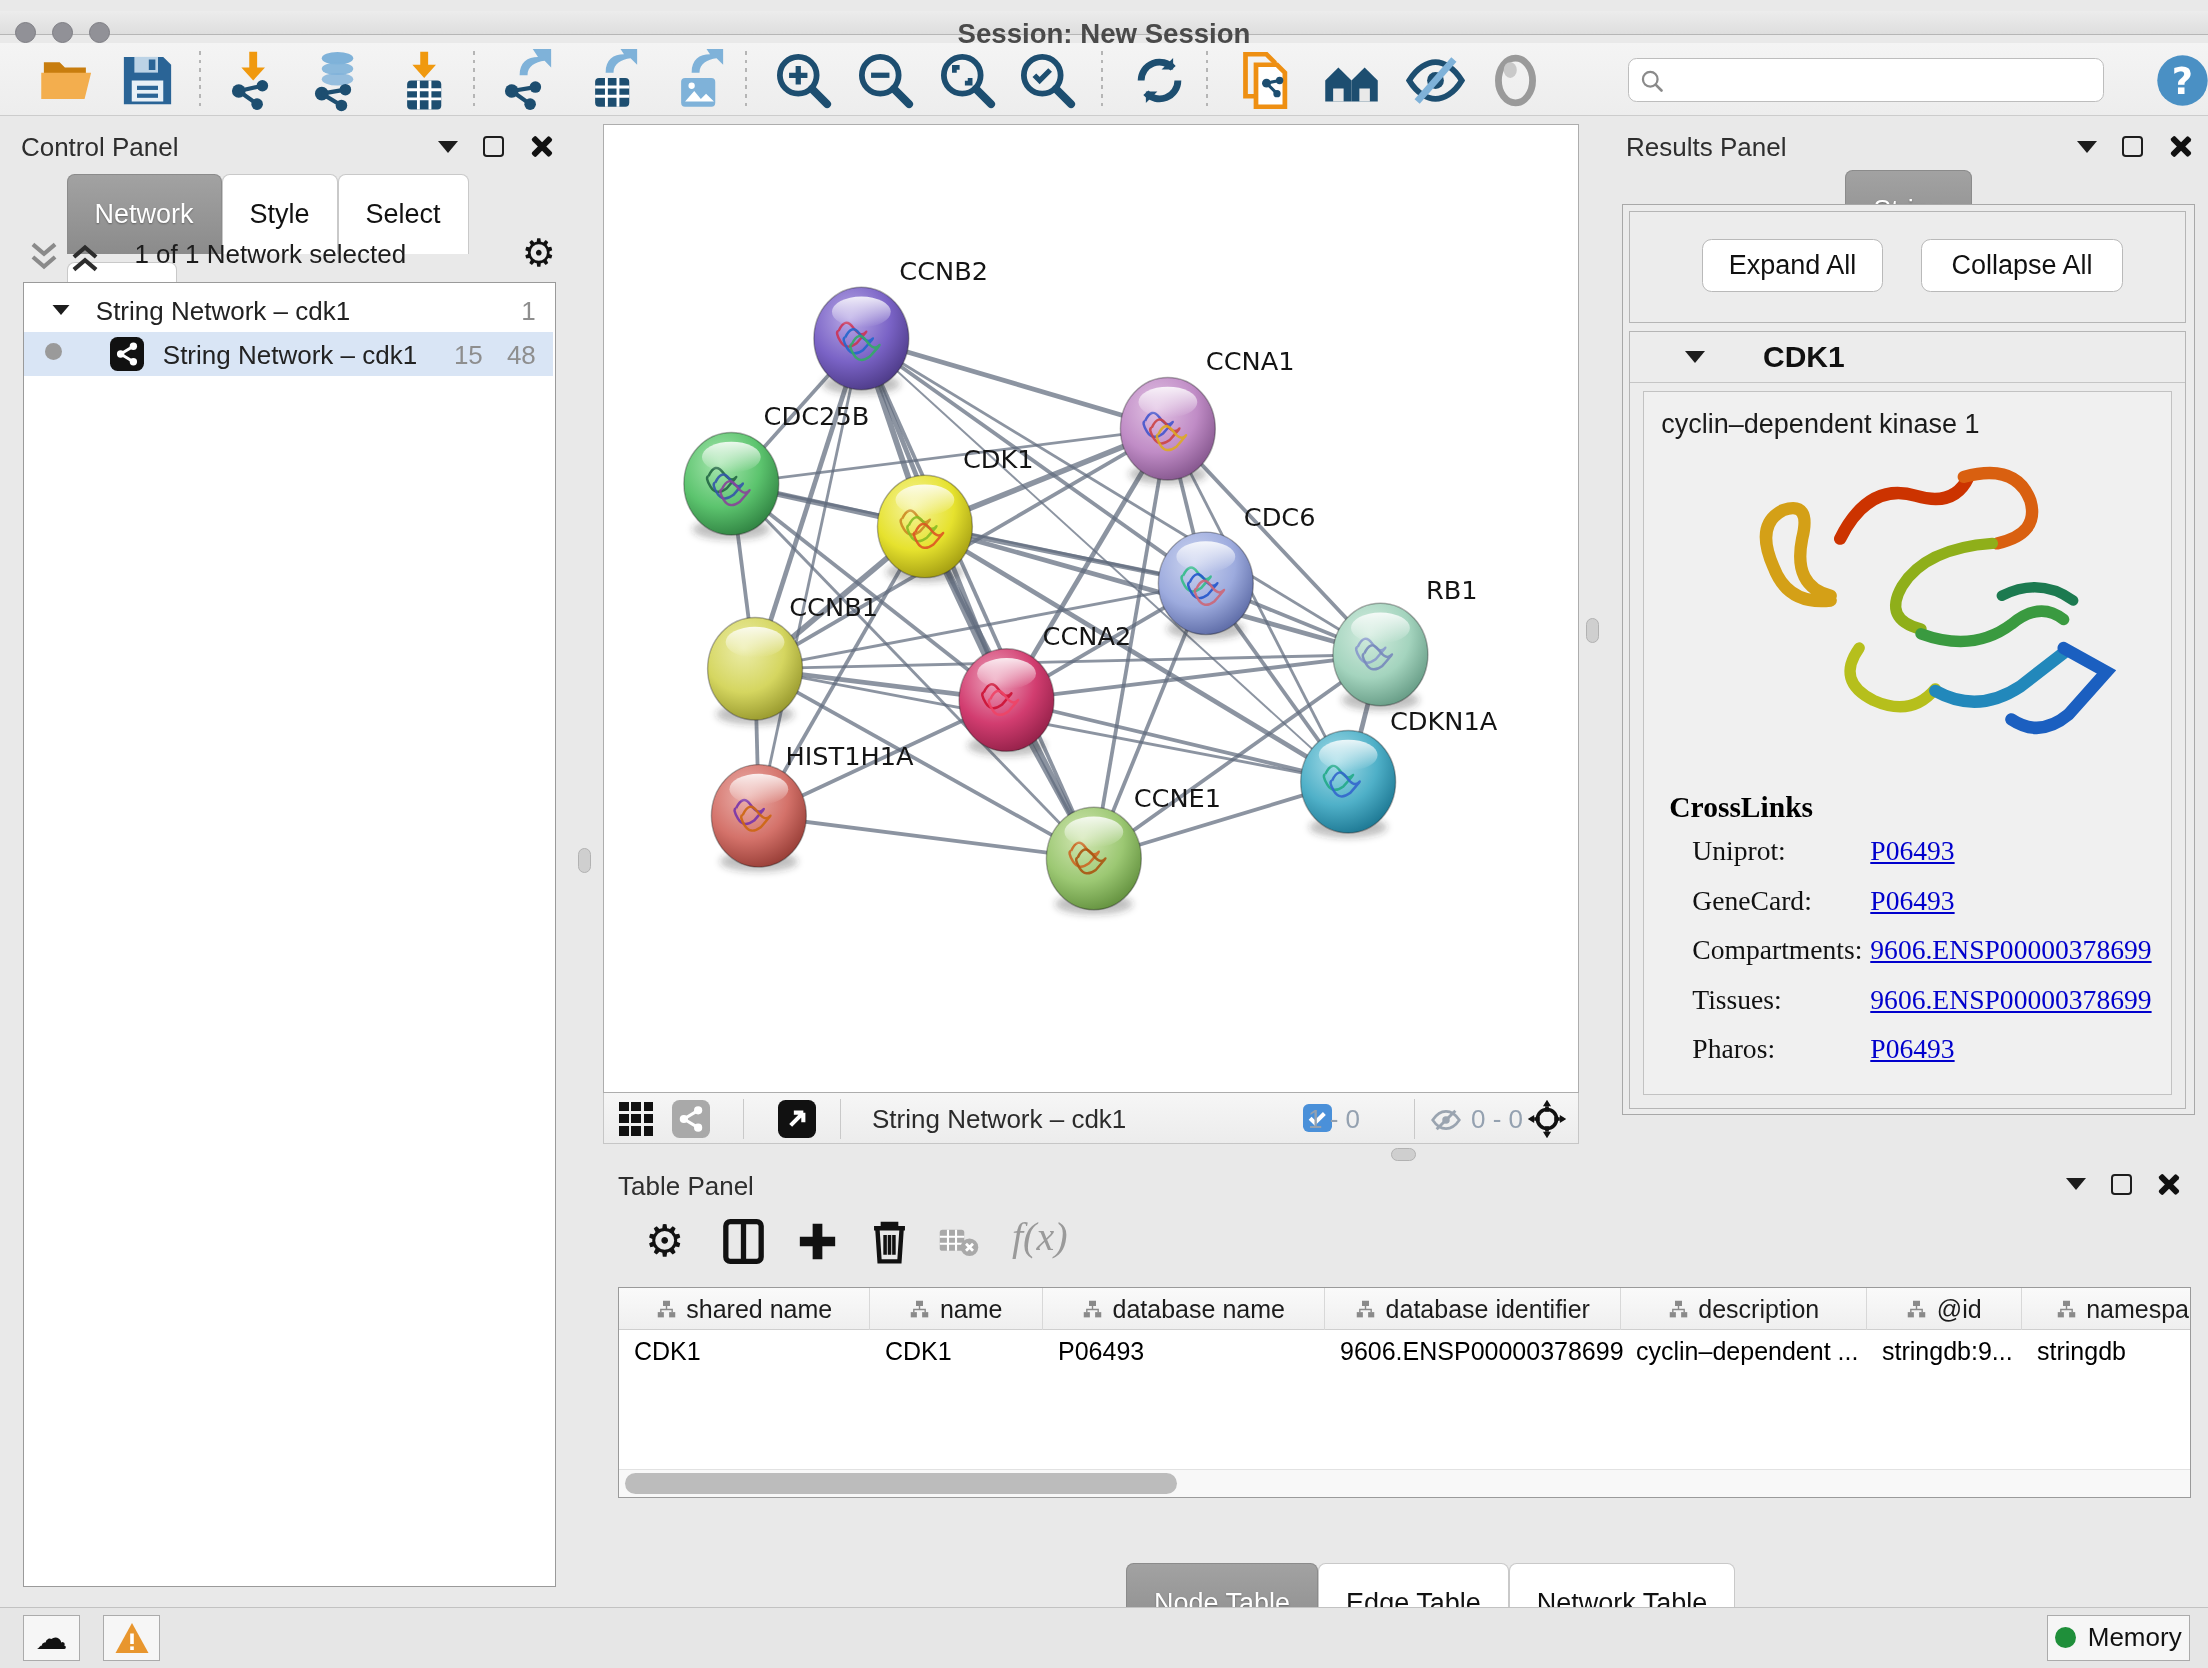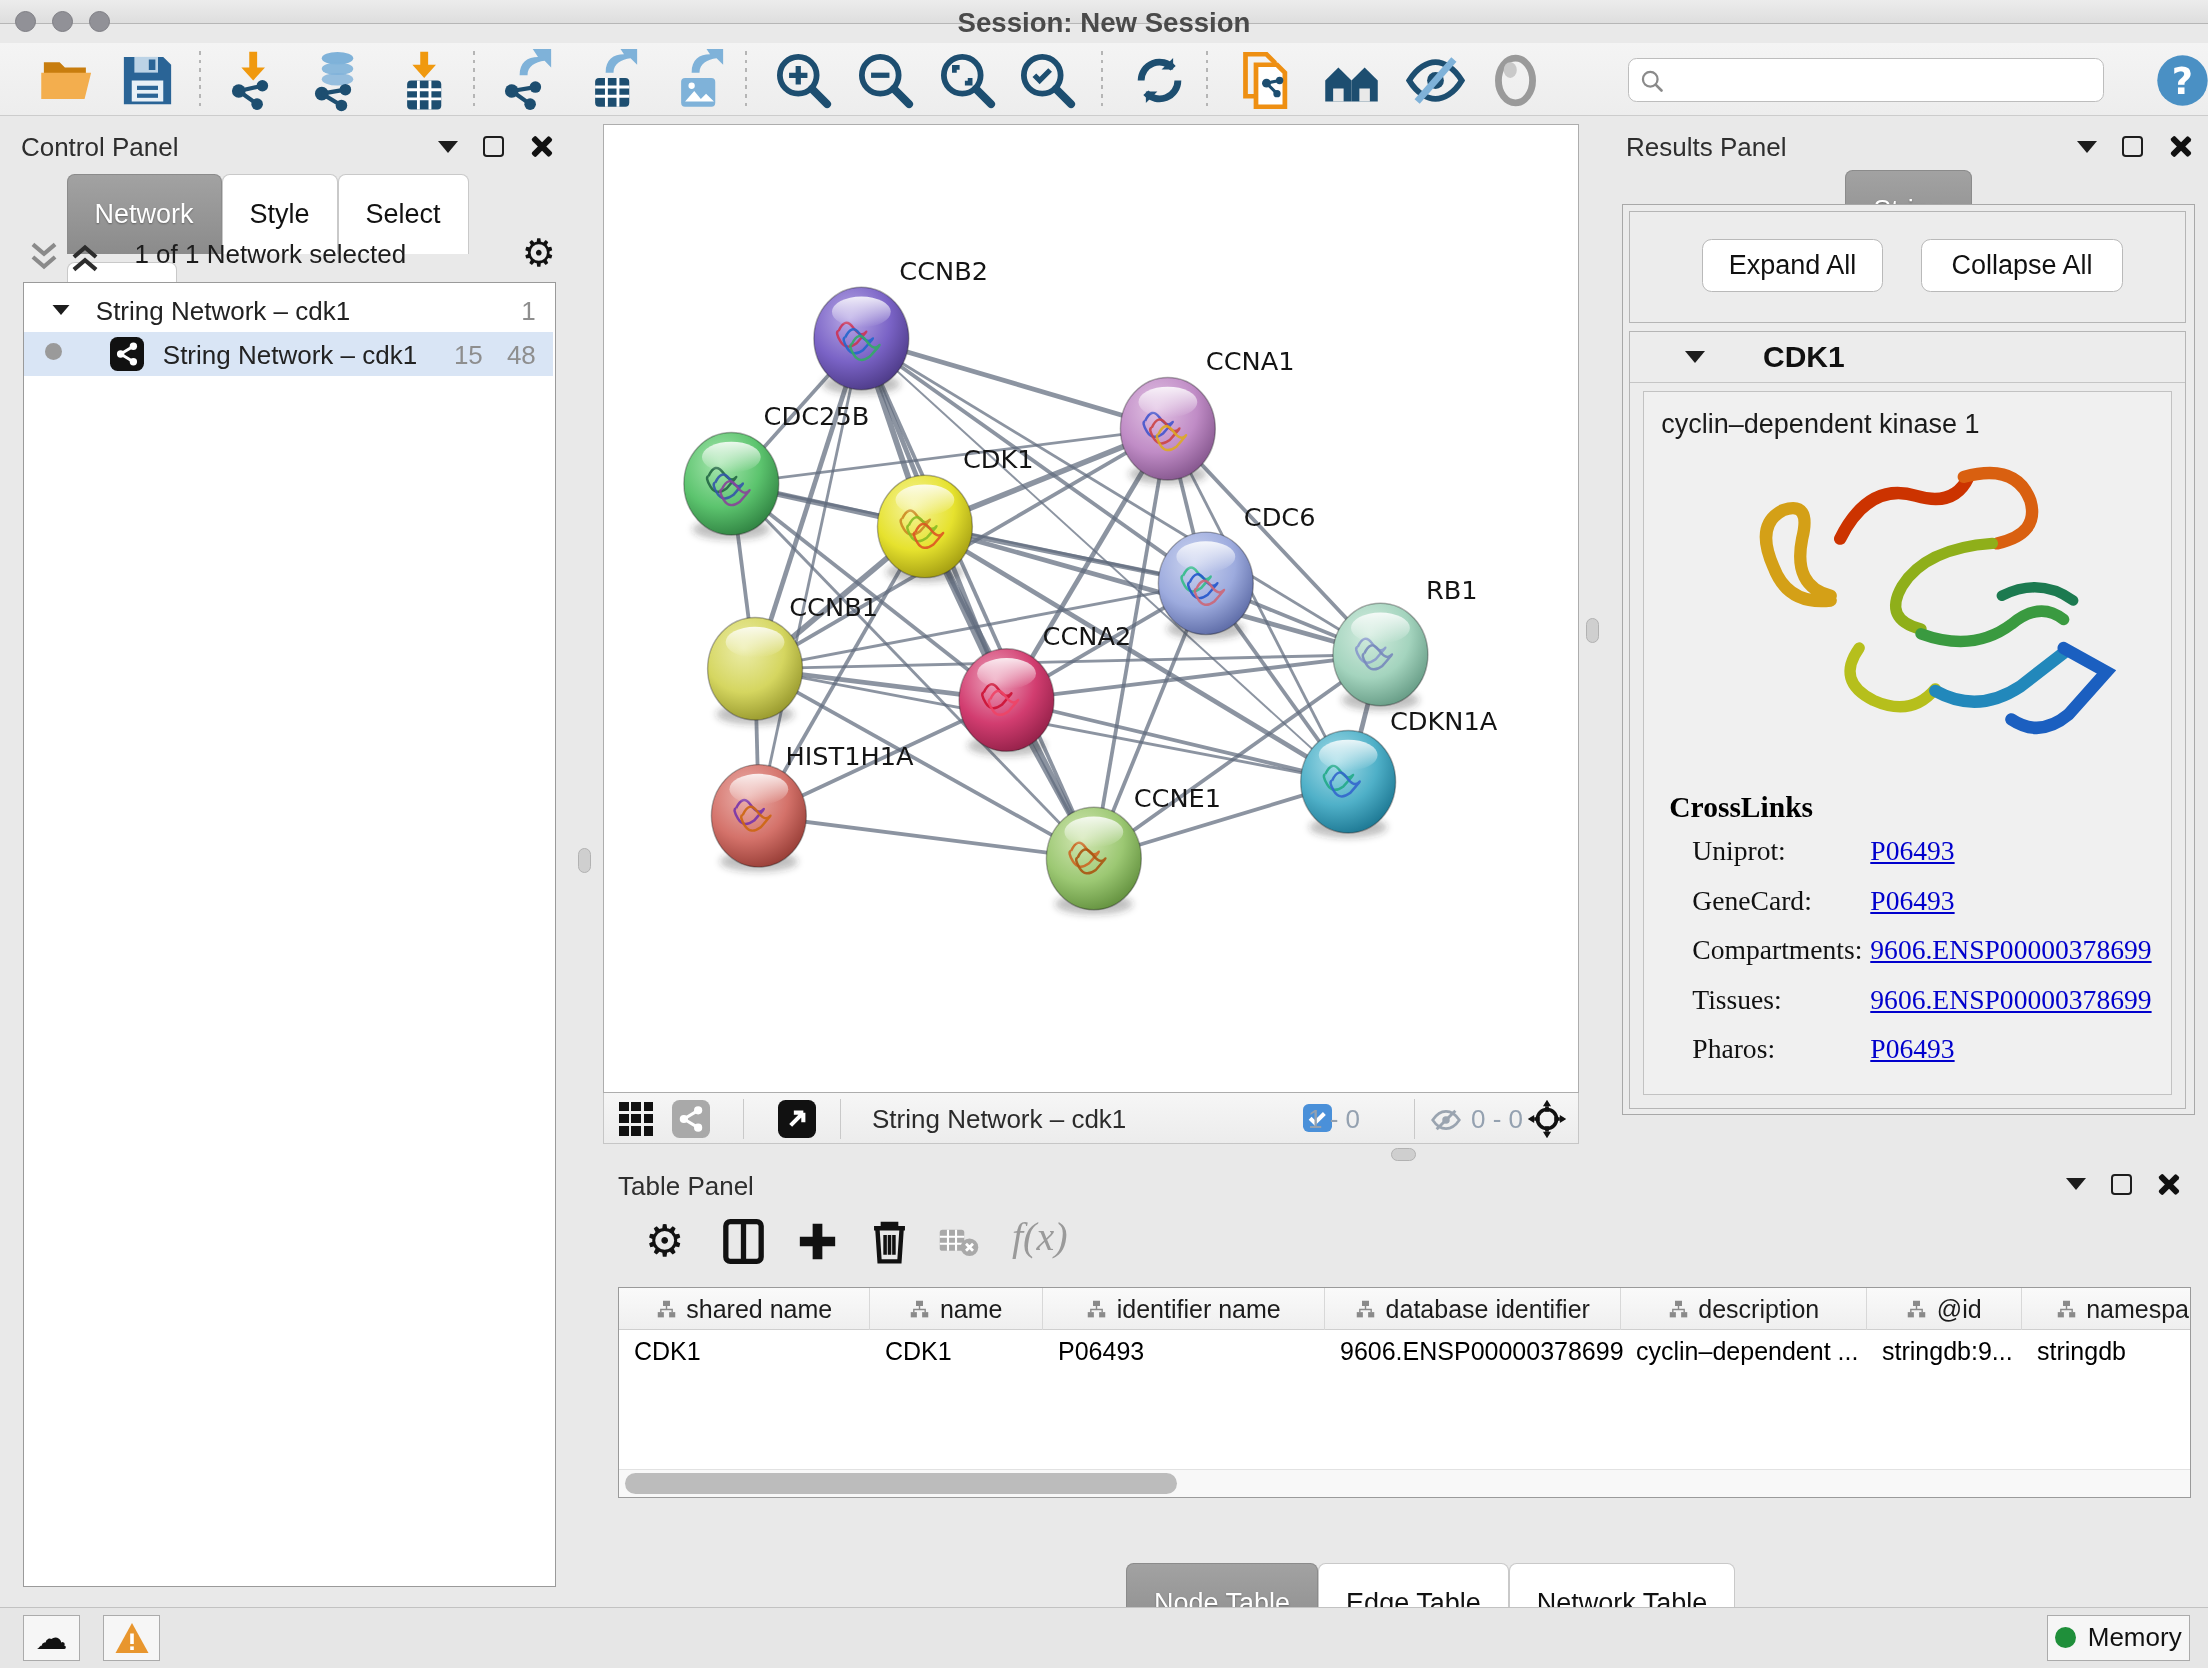--- a/index.html
+++ b/index.html
@@ -1,21 +1,21 @@
 <!DOCTYPE html>
 <html style="font-size:15px"><head>
 <meta charset="utf-8">
 <style>
   * { margin:0; padding:0; box-sizing:border-box; }
   html,body { width:2208px; height:1668px; overflow:hidden; }
   body { font-family:"Liberation Sans","DejaVu Sans",sans-serif; background:#e9e9e9; color:#222; }
   .window { position:absolute; left:0; top:0; width:2208px; height:1668px; background:#e9e9e9; }
 
   
-  .titlebar { position:absolute; left:0; top:0; width:2208px; height:24px;
+  .titlebar { position:absolute; left:0; top:11px; width:2208px; height:24px;
     background:linear-gradient(#ececec,#dedede); border-bottom:1px solid #b6b6b6; }
   .tlight { position:absolute; top:10.5px; width:21px; height:21px; border-radius:50%;
     background:#919197; border:1px solid #7e7e84; }
   .title-text { position:absolute; left:0; right:0; top:6.7px; text-align:center;
     font-size:27.6px; font-weight:bold; color:#4a4a4a; }
 
   
   .toolbar { position:absolute; left:0; top:43px; width:2208px; height:73px;
     background:linear-gradient(#f4f4f4,#ededed); border-bottom:1px solid #cccccc; }
   .tb-icon { position:absolute; top:49px; width:63px; height:63px; top:5.7px; cursor:pointer; }
@@ -689,21 +689,21 @@
             </svg>
             <span>name</span>
           </div>
           <div class="th" style="width: 282px;">
             <svg width="21" height="21" viewBox="0 0 24 24">
               <rect x="8" y="2" width="8" height="6" fill="#8a8a8a"></rect>
               <rect x="2" y="15" width="7" height="6" fill="#8a8a8a"></rect>
               <rect x="15" y="15" width="7" height="6" fill="#8a8a8a"></rect>
               <path d="M12 8v4M5.5 15v-3h13v3" stroke="#8a8a8a" stroke-width="1.6" fill="none"></path>
             </svg>
-            <span>identifier name</span>
+            <span>database name</span>
           </div>
           <div class="th" style="width: 296px;">
             <svg width="21" height="21" viewBox="0 0 24 24">
               <rect x="8" y="2" width="8" height="6" fill="#8a8a8a"></rect>
               <rect x="2" y="15" width="7" height="6" fill="#8a8a8a"></rect>
               <rect x="15" y="15" width="7" height="6" fill="#8a8a8a"></rect>
               <path d="M12 8v4M5.5 15v-3h13v3" stroke="#8a8a8a" stroke-width="1.6" fill="none"></path>
             </svg>
             <span>database identifier</span>
           </div>

